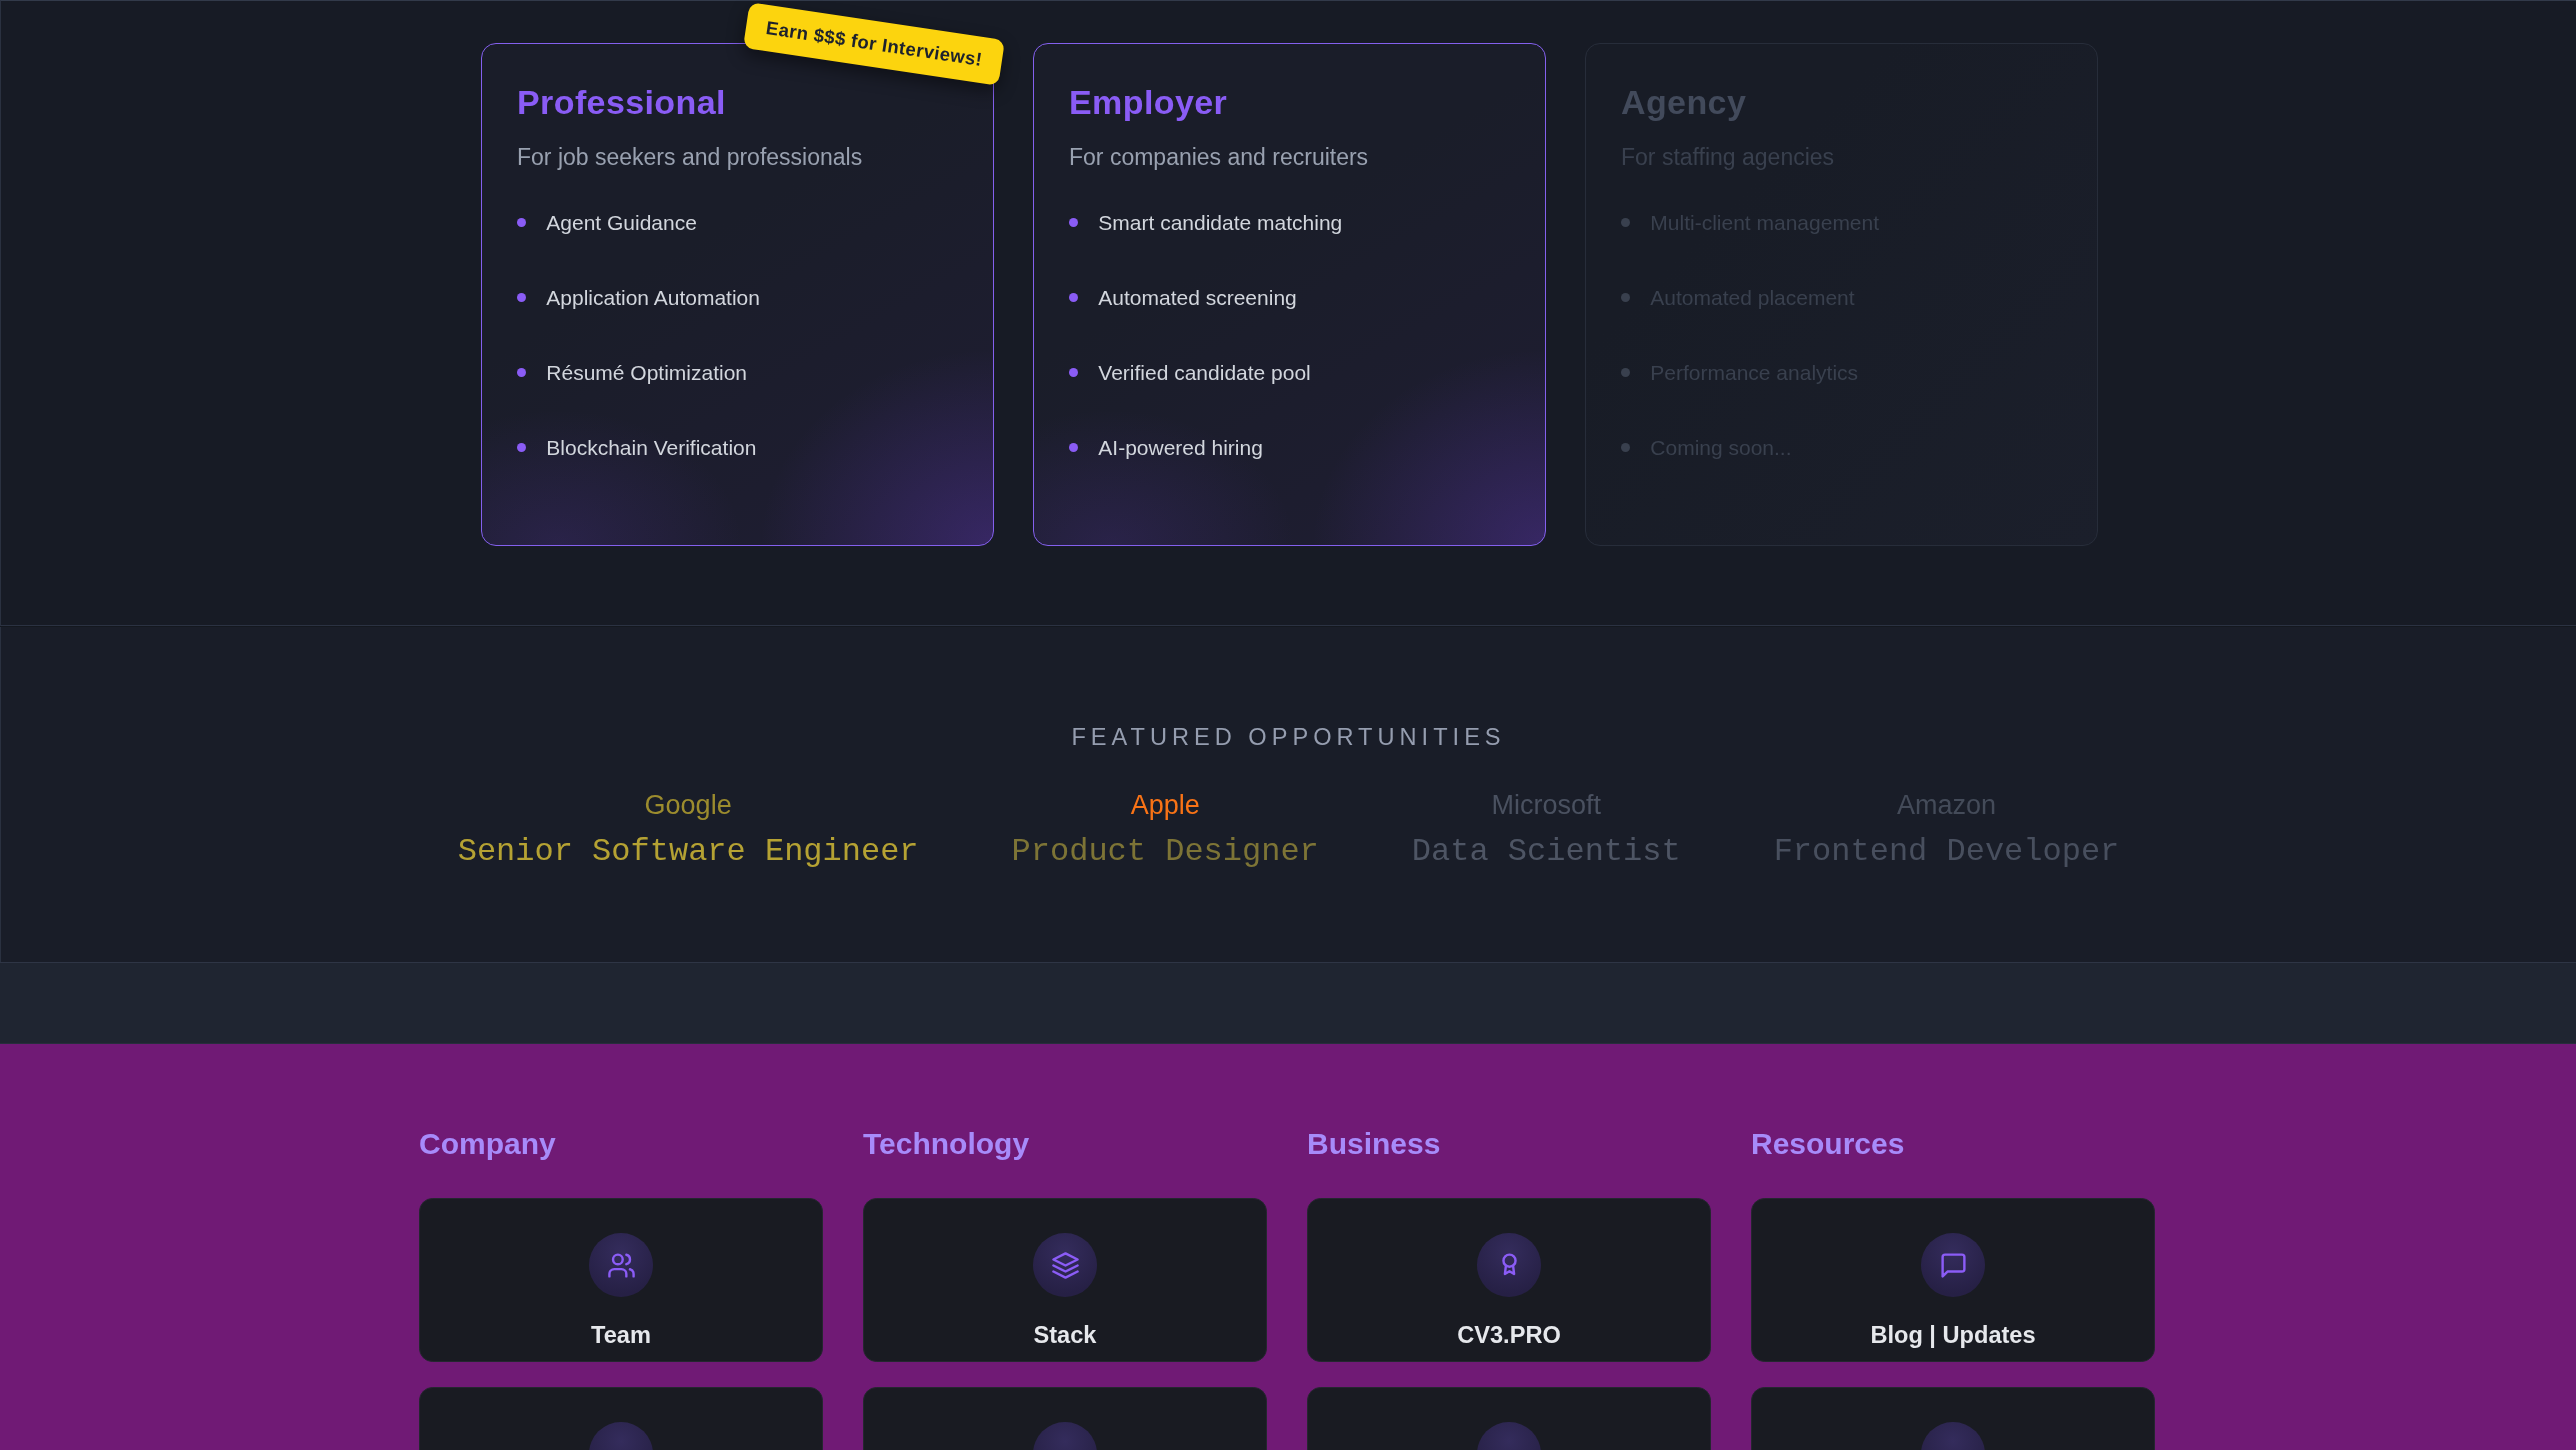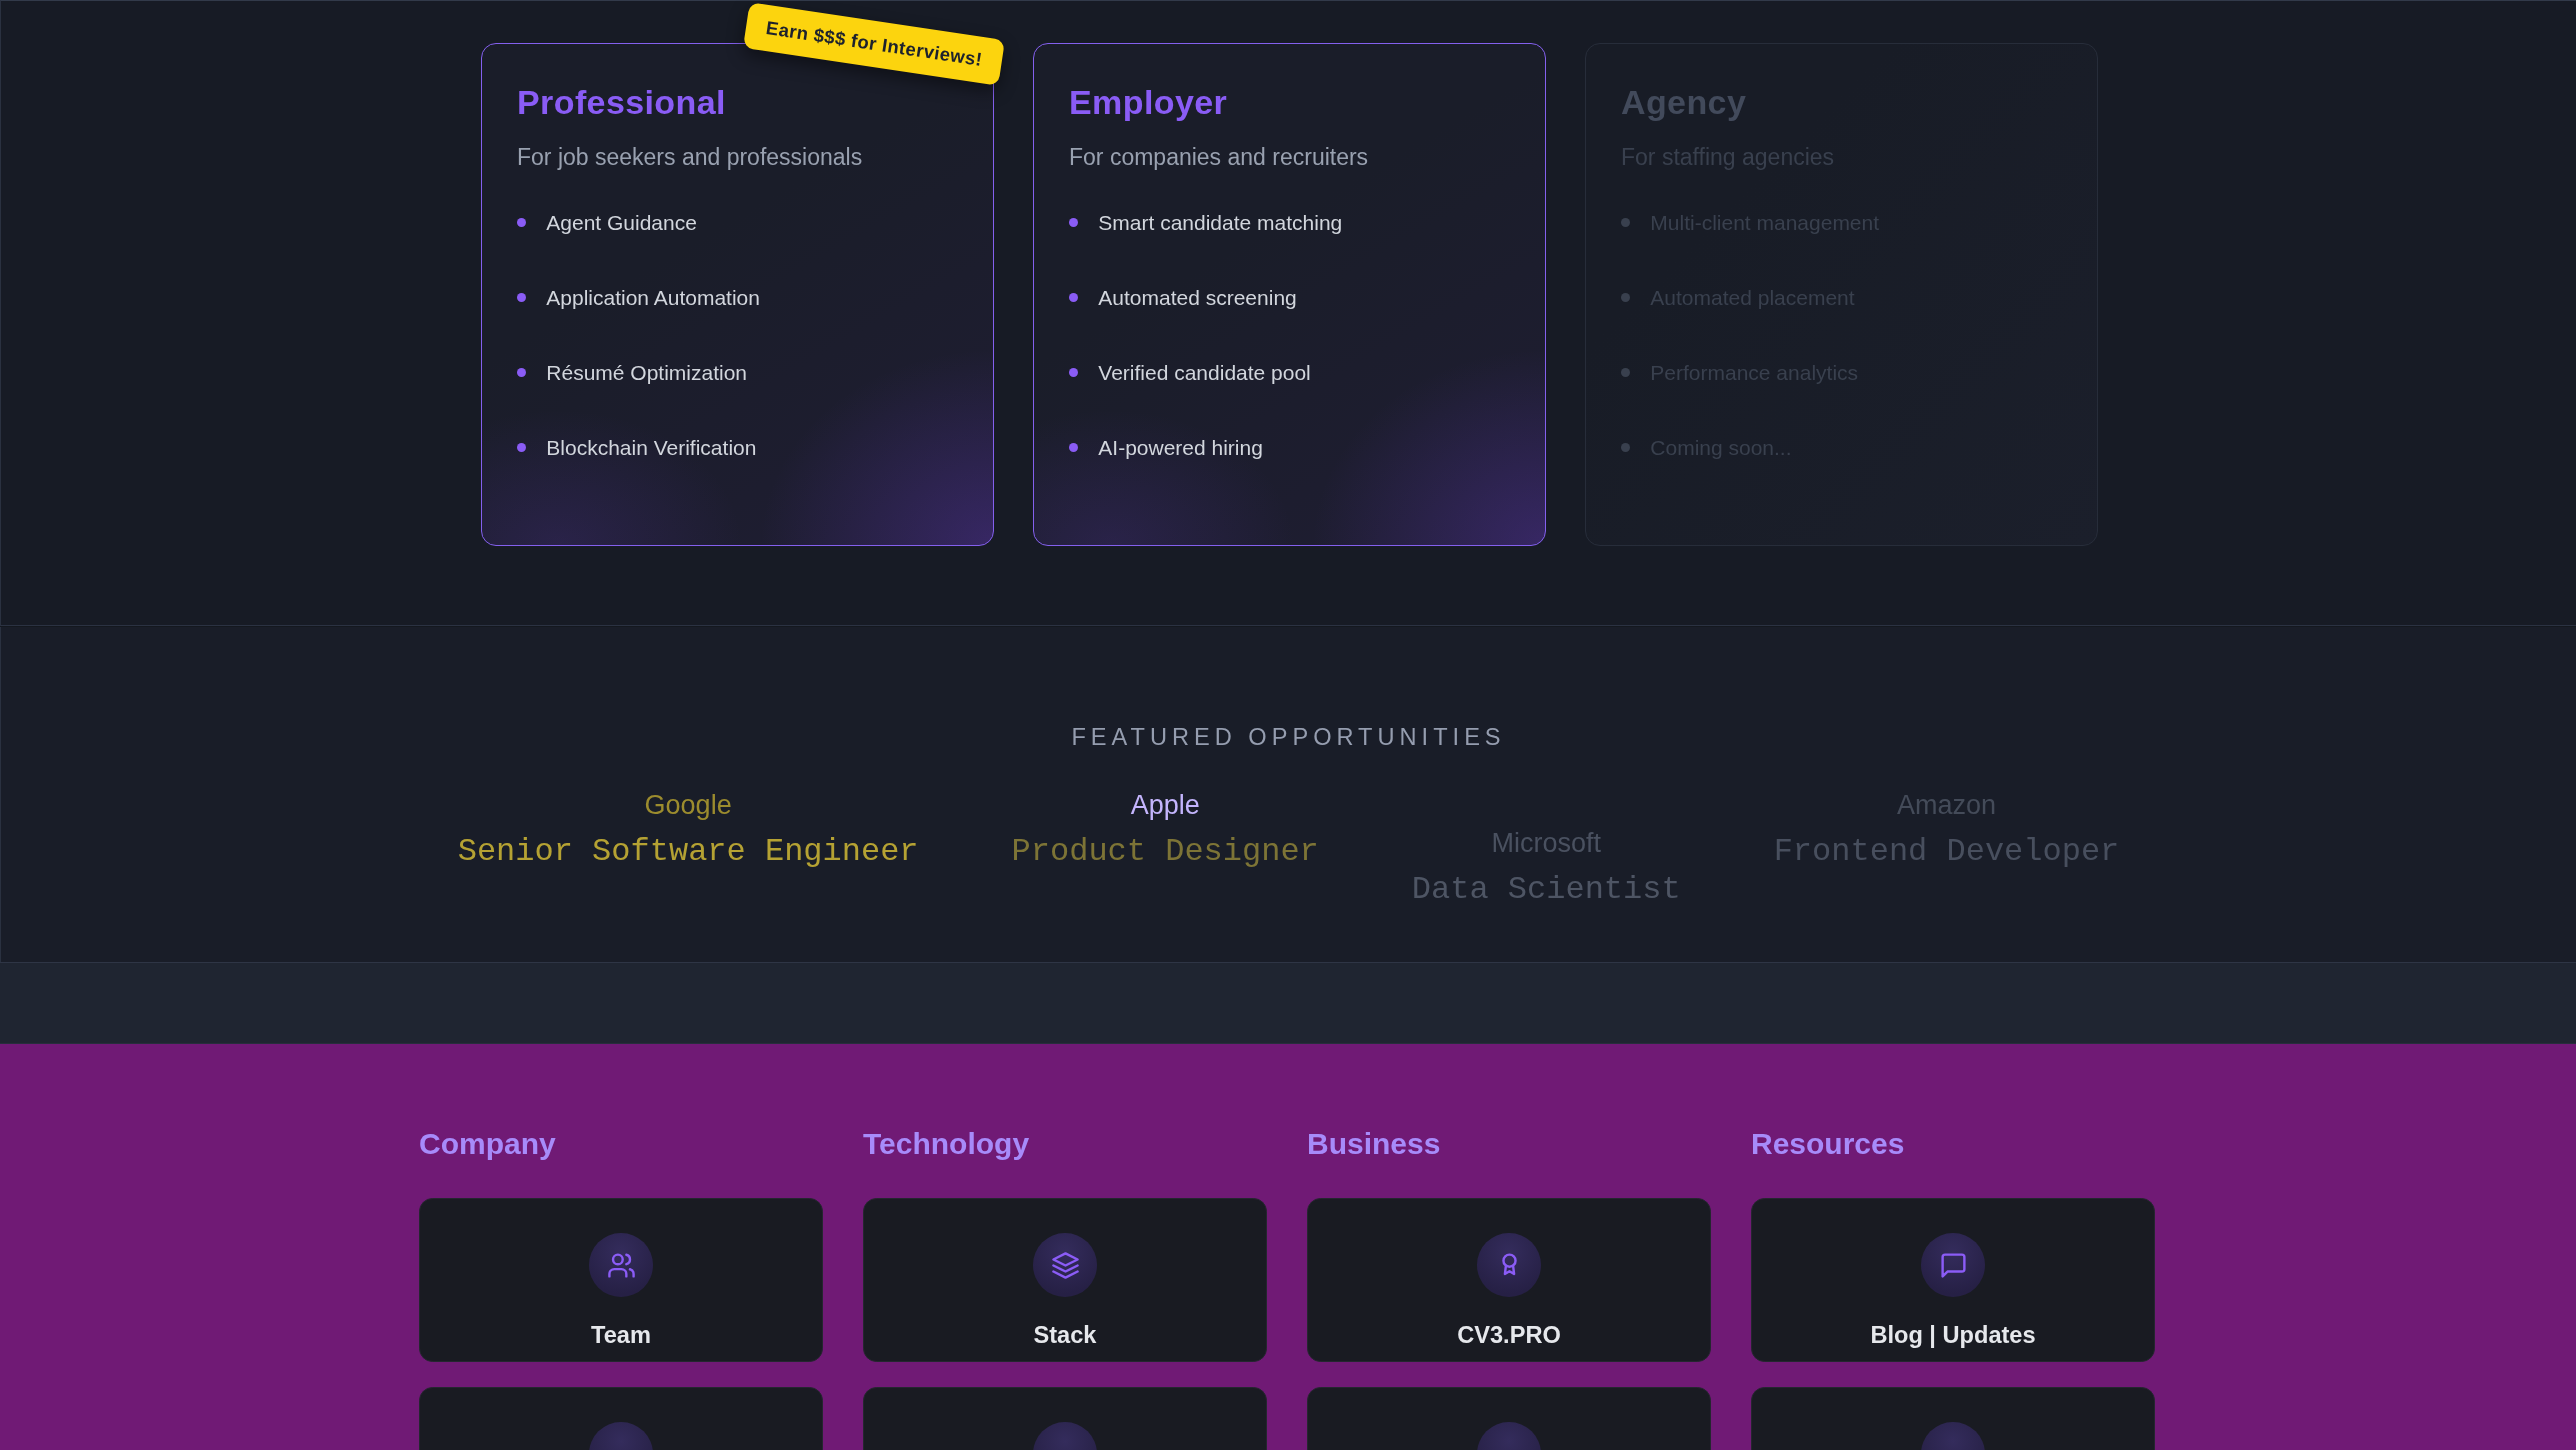--- a/index.html
+++ b/index.html
@@ -63,23 +63,23 @@
     margin-top:96px;text-align:center;
     font-size:23.6px;line-height:29px;letter-spacing:5px;
     color:#959daf;
   }
   .opps{margin-top:37px;display:flex;justify-content:center;gap:93px;}
   .opp{text-align:center;}
   .opp-company{font-size:27px;line-height:32px;}
   .opp-title{font-size:32px;line-height:37px;margin-top:11.8px;white-space:nowrap;font-family:Liberation Mono, monospace;}
   .opp.em-high .opp-company{color:#9c8c2e;}
   .opp.em-high .opp-title{color:#b5a233;}
-  .opp.em-medium .opp-company{color:#c4b5fd;}
+  .opp.em-medium .opp-company{color:#f97316;}
   .opp.em-medium .opp-title{color:#7d7436;}
-  .opp.em-low1 .opp-company{color:#4a5160;margin-top:38px;}
+  .opp.em-low1 .opp-company{color:#4a5160;}
   .opp.em-low1 .opp-title{color:#4e5564;}
   .opp.em-low2 .opp-company{color:#444b59;}
   .opp.em-low2 .opp-title{color:#484f5e;}
   
   .strip{
     position:absolute;left:0;top:962px;width:2576px;height:82px;
     background:#1f2531;
     border-top:0.8px solid #2e3545;border-bottom:0.8px solid #272e3c;
     box-sizing:border-box;
   }

